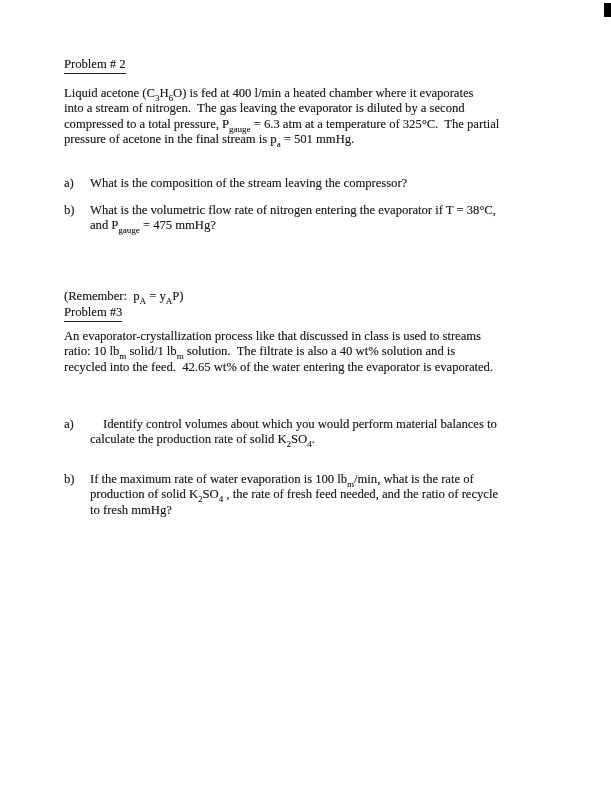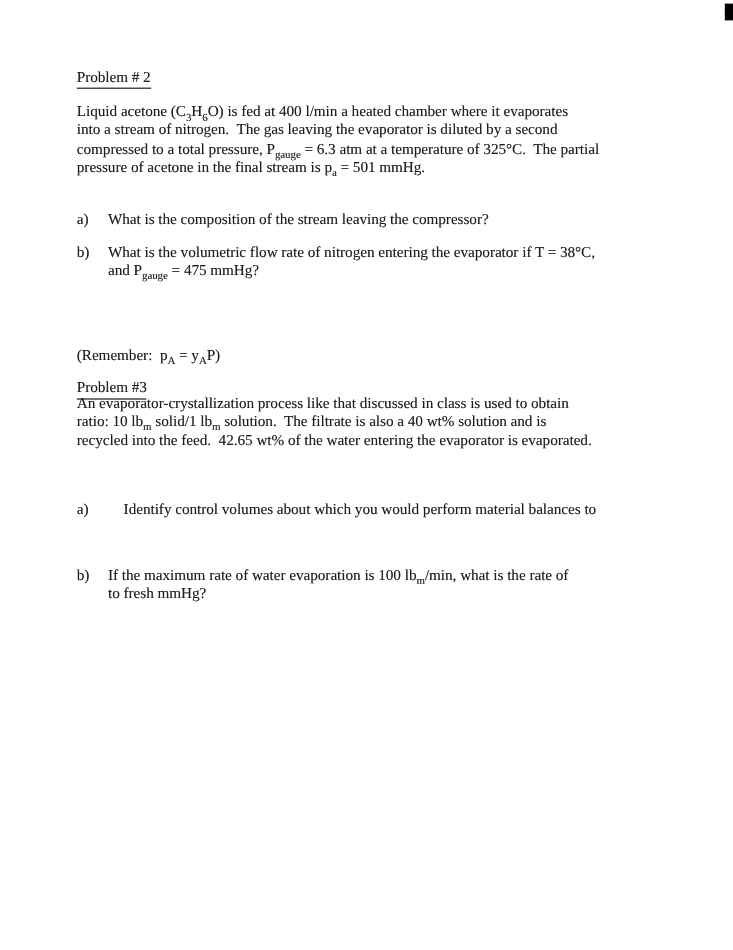--- a/index.html
+++ b/index.html
@@ -62,36 +62,38 @@
   <div class="item-content">
     <div class="line">What is the volumetric flow rate of nitrogen entering the evaporator if T = 38°C,</div>
     <div class="line">and P<sub>gauge</sub> = 475 mmHg?</div>
   </div>
 </div>
 
 <div class="block" style="top:257px;margin-top:32px;">
   <div class="line">(Remember:&nbsp; p<sub>A</sub> = y<sub>A</sub>P)</div>
 </div>
 
-<div class="block heading" style="top:316px;text-decoration:underline;">
+<div class="block heading" style="top:305px;text-decoration:underline;">
   <span>Problem #3</span>
 </div>
 
 <div class="block" style="top:329px;">
-  <div class="line">An evaporator-crystallization process like that discussed in class is used to obtain</div>
+  <div class="line">An evaporator-crystallization process like that discussed in class is used to streams</div>
   <div class="line">ratio: 10 lb<sub>m</sub> solid/1 lb<sub>m</sub> solution.&nbsp; The filtrate is also a 40 wt% solution and is</div>
   <div class="line">recycled into the feed.&nbsp; 42.65 wt% of the water entering the evaporator is evaporated.</div>
 </div>
 
 <div class="block item" style="top:417px;">
   <div class="item-label">a)</div>
   <div class="item-content">
     <div class="line indent">Identify control volumes about which you would perform material balances to</div>
+    <div class="line">calculate the production rate of solid K<sub>2</sub>SO<sub>4</sub>.</div>
   </div>
 </div>
 
 <div class="block item" style="top:472px;">
   <div class="item-label">b)</div>
   <div class="item-content">
     <div class="line">If the maximum rate of water evaporation is 100 lb<sub>m</sub>/min, what is the rate of</div>
+    <div class="line">production of solid K<sub>2</sub>SO<sub>4</sub> , the rate of fresh feed needed, and the ratio of recycle</div>
     <div class="line">to fresh mmHg?</div>
   </div>
 </div>
 
 </body></html>

